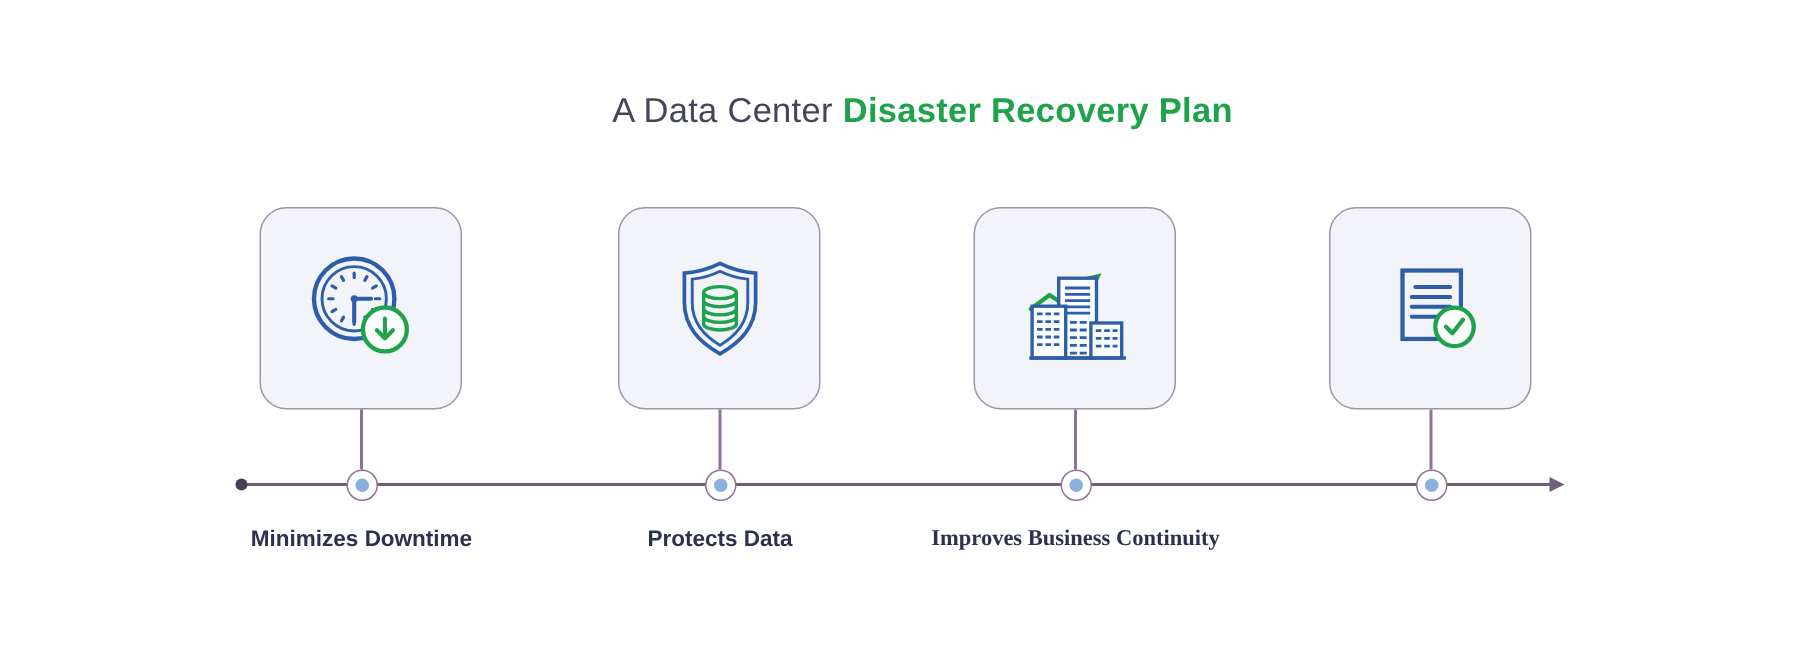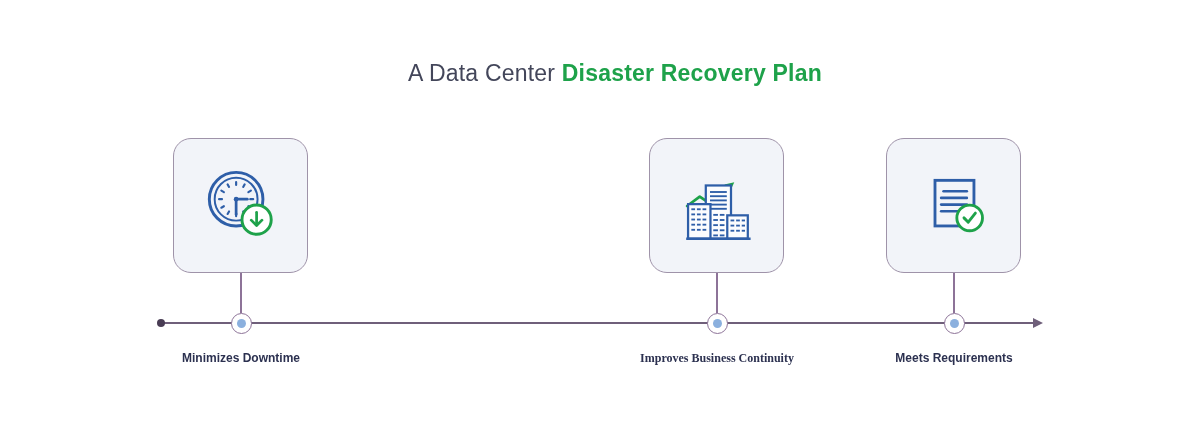--- a/index.html
+++ b/index.html
@@ -47,21 +47,21 @@
   }
   .node {
     position:absolute; left:119.5px; top:312.5px; width:21px; height:21px;
     box-sizing:border-box; border-radius:50%; background:#ffffff;
     border:1.6px solid var(--c-node_border,#8d7398);
     display:flex; align-items:center; justify-content:center;
   }
   .node-dot { width:9px; height:9px; border-radius:50%; background:var(--c-node_dot,#8bb0de); }
   .label {
     position:absolute; left:-20px; top:351px; width:300px; text-align:center;
-    font-size:12px; font-weight:700; color:var(--c-label_dark,#2c3150);
+    font-size:15px; font-weight:700; color:var(--c-label_dark,#2c3150);
   }
 
   
   .st-b { stroke:var(--c-icon_blue,#2e5ea8); fill:none; }
   .st-g { stroke:var(--c-accent_green,#1ea24a); fill:none; }
   .fill-b { fill:var(--c-icon_blue,#2e5ea8); stroke:none; }
   .fill-g { fill:var(--c-accent_green,#1ea24a); stroke:none; }
   .fill-bld { fill:#fbfcfe; }
   .fill-w { fill:#ffffff; }
 </style>
@@ -107,20 +107,42 @@
         </g>
       </svg>
     </div>
     <div class="connector"></div>
     <div class="node">
         <div class="node-dot"></div>
       </div>
     <div class="label">Minimizes Downtime</div>
   </div>
 
+  <div class="step step-2">
+    <div class="card">
+      <svg viewBox="0 0 80 80" width="76" height="76">
+        <path class="st-b" stroke-width="2.6" d="M40 8 C47.5 11.8 56.5 14.2 65 14.8 L65 35.5 C65 52.5 54.5 63 40 71.5 C25.5 63 15 52.5 15 35.5 L15 14.8 C23.5 14.2 32.5 11.8 40 8 Z"></path>
+        <path class="st-b" stroke-width="2" d="M40 13.5 C46 16.5 52.8 18.4 59.5 19 L59.5 35.5 C59.5 49.5 51.5 58.3 40 65.5 C28.5 58.3 20.5 49.5 20.5 35.5 L20.5 19 C27.2 18.4 34 16.5 40 13.5 Z"></path>
+        <g class="st-g" stroke-width="2.4">
+          <ellipse cx="40" cy="28.5" rx="11.5" ry="4.2"></ellipse>
+          <path d="M28.5 28.5 L28.5 50.5"></path>
+          <path d="M51.5 28.5 L51.5 50.5"></path>
+          <path d="M28.5 34.2 A11.5 4.2 0 0 0 51.5 34.2"></path>
+          <path d="M28.5 39.9 A11.5 4.2 0 0 0 51.5 39.9"></path>
+          <path d="M28.5 45.2 A11.5 4.2 0 0 0 51.5 45.2"></path>
+          <path d="M28.5 50.5 A11.5 4.2 0 0 0 51.5 50.5"></path>
+        </g>
+      </svg>
+    </div>
+    <div class="connector"></div>
+    <div class="node">
+        <div class="node-dot"></div>
+      </div>
+    <div class="label">Protects Data</div>
+  </div>
 
   <div class="step step-3">
     <div class="card">
       <svg viewBox="0 0 90 90" width="84" height="84">
         <polyline class="st-g" stroke-width="3" stroke-linecap="round" stroke-linejoin="round" points="13,45 26.5,35 34,40 56,24"></polyline>
         <polygon class="fill-g" points="63.5,19.5 53,22 59,29.5"></polygon>
         <rect class="st-b fill-bld" stroke-width="2.4" x="33" y="23" width="27" height="57"></rect>
         <g class="st-b" stroke-width="2">
           <line x1="37.5" y1="30" x2="55.5" y2="30"></line>
           <line x1="37.5" y1="34.5" x2="55.5" y2="34.5"></line>
@@ -189,16 +211,15 @@
           <line x1="26.5" y1="45.5" x2="44" y2="45.5"></line>
         </g>
         <circle class="st-g fill-w" cx="56.5" cy="52.5" r="13.5" stroke-width="3"></circle>
         <polyline class="st-g" stroke-width="3" stroke-linecap="round" stroke-linejoin="round" points="50.5,52.5 55,57 62.5,47.5"></polyline>
       </svg>
     </div>
     <div class="connector"></div>
     <div class="node">
         <div class="node-dot"></div>
       </div>
-    <div class="label">Meets Requirements</div>
   </div>
 
 </div>
 
 </body></html>

